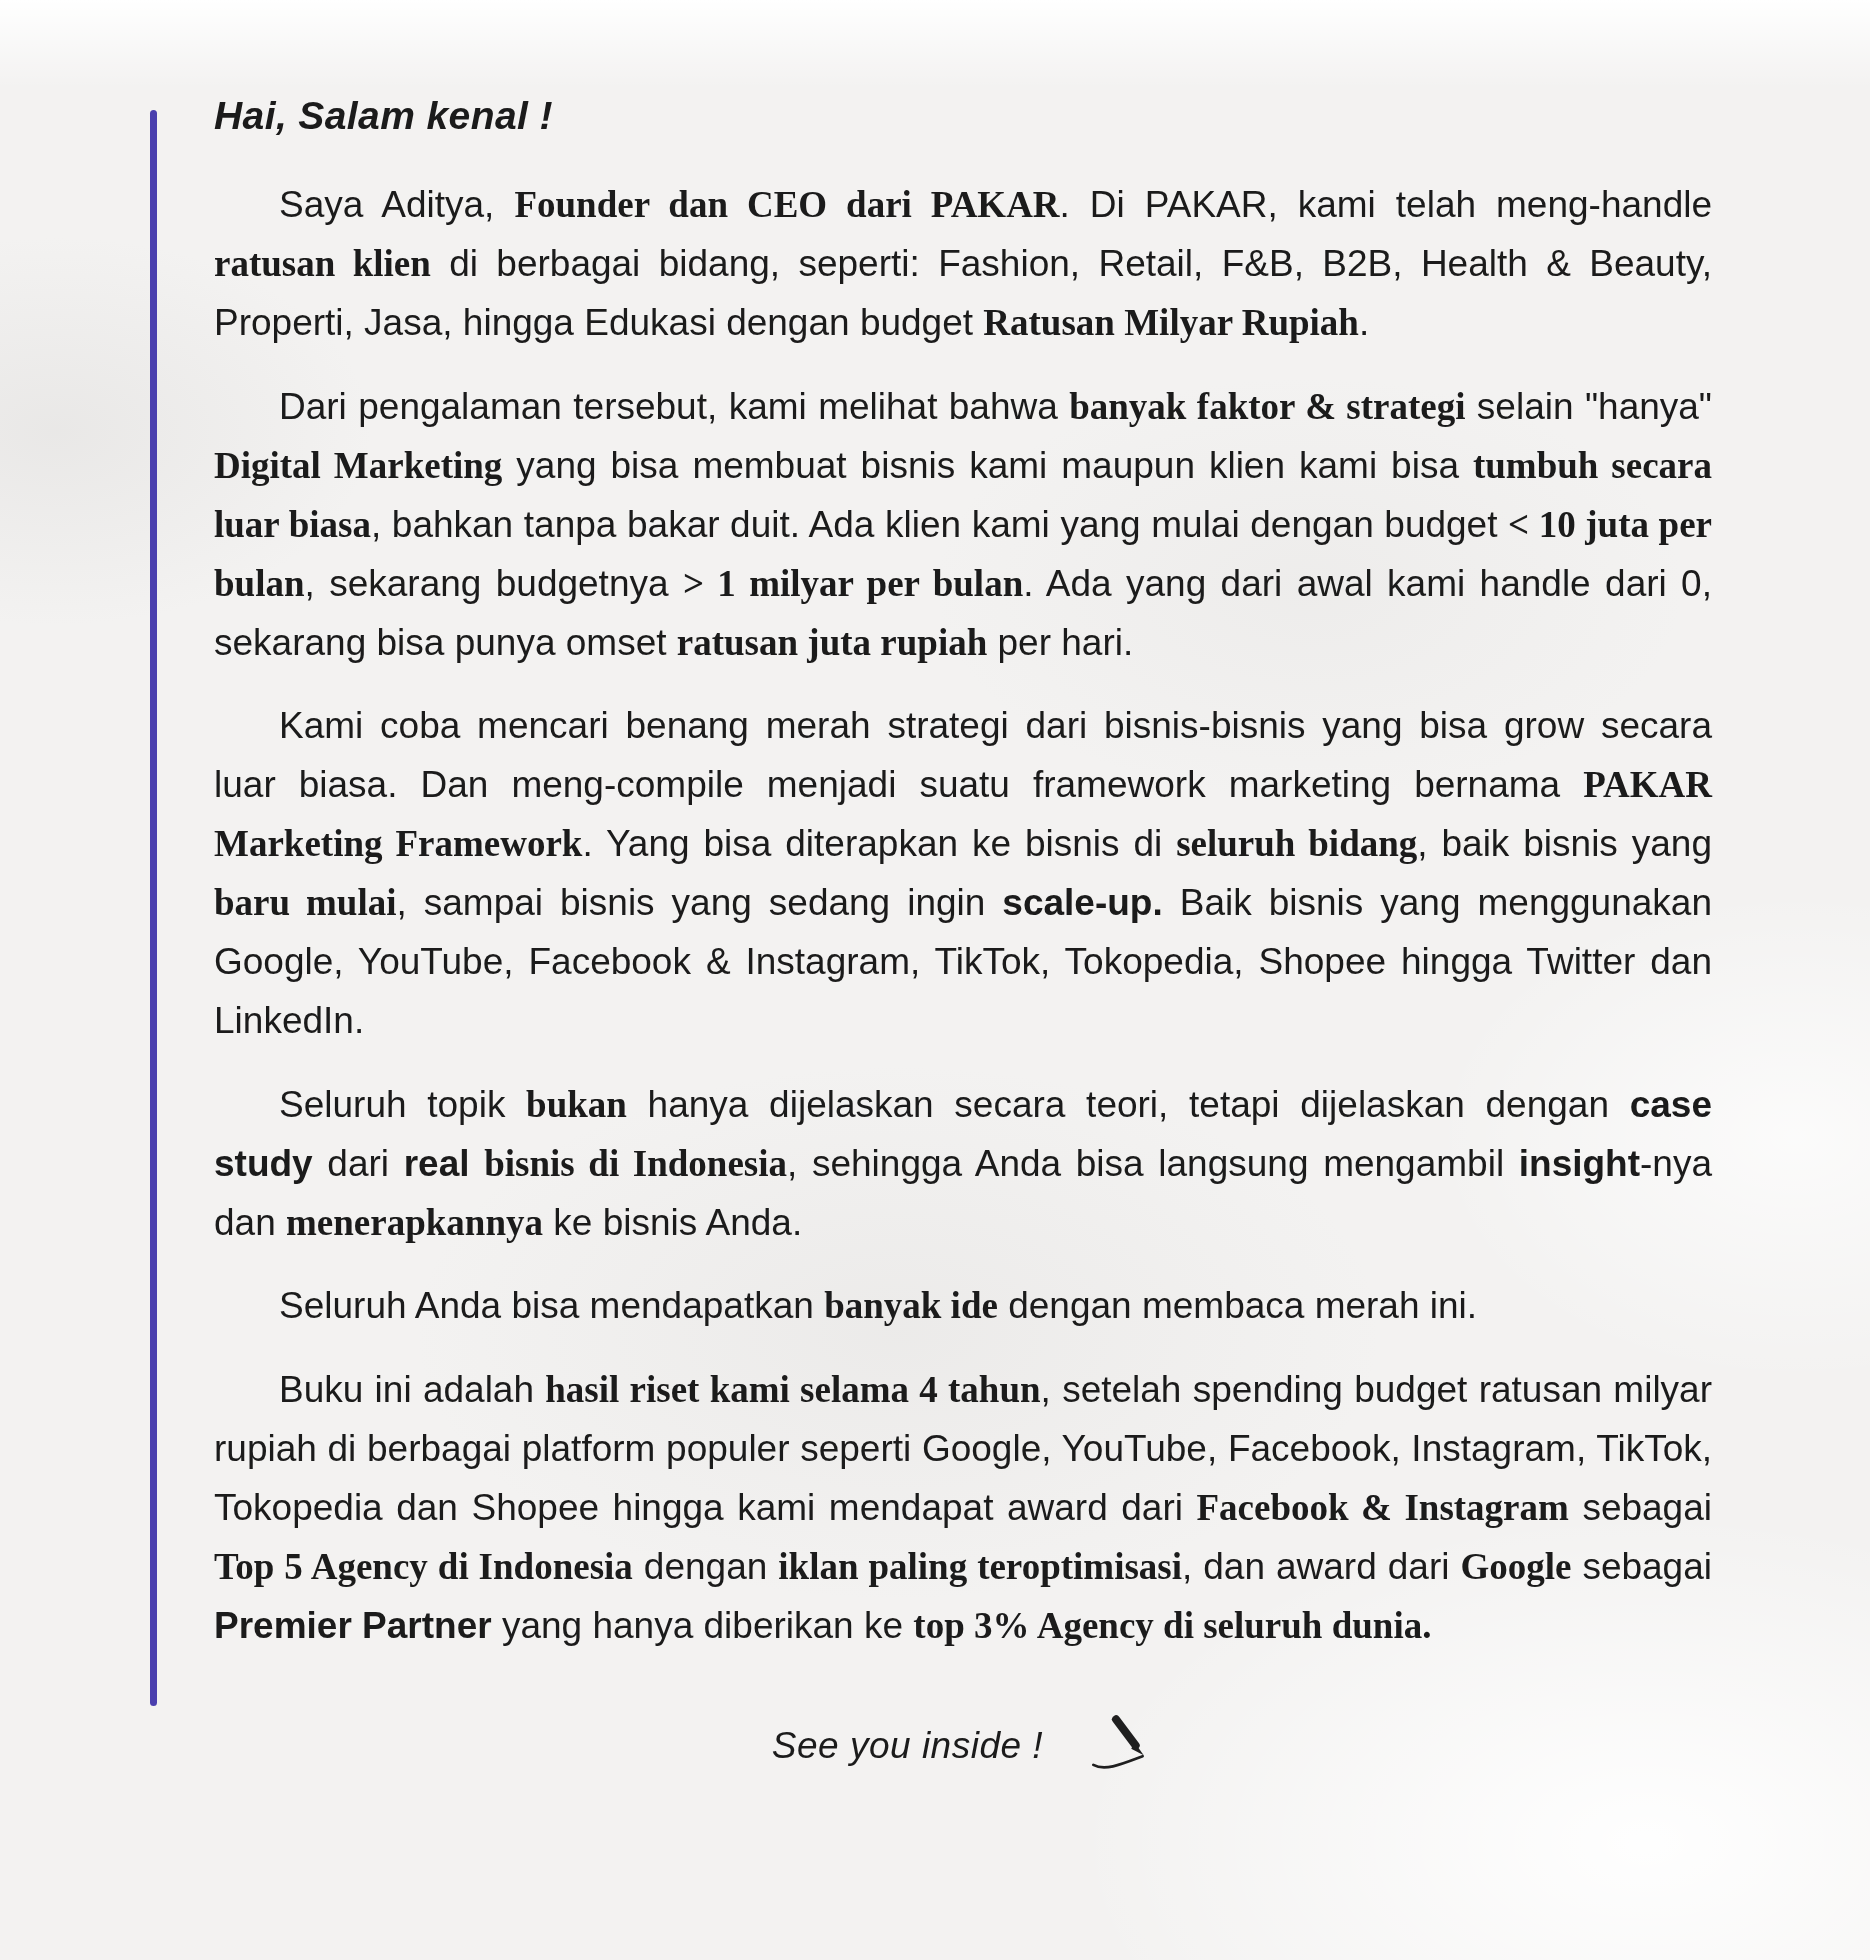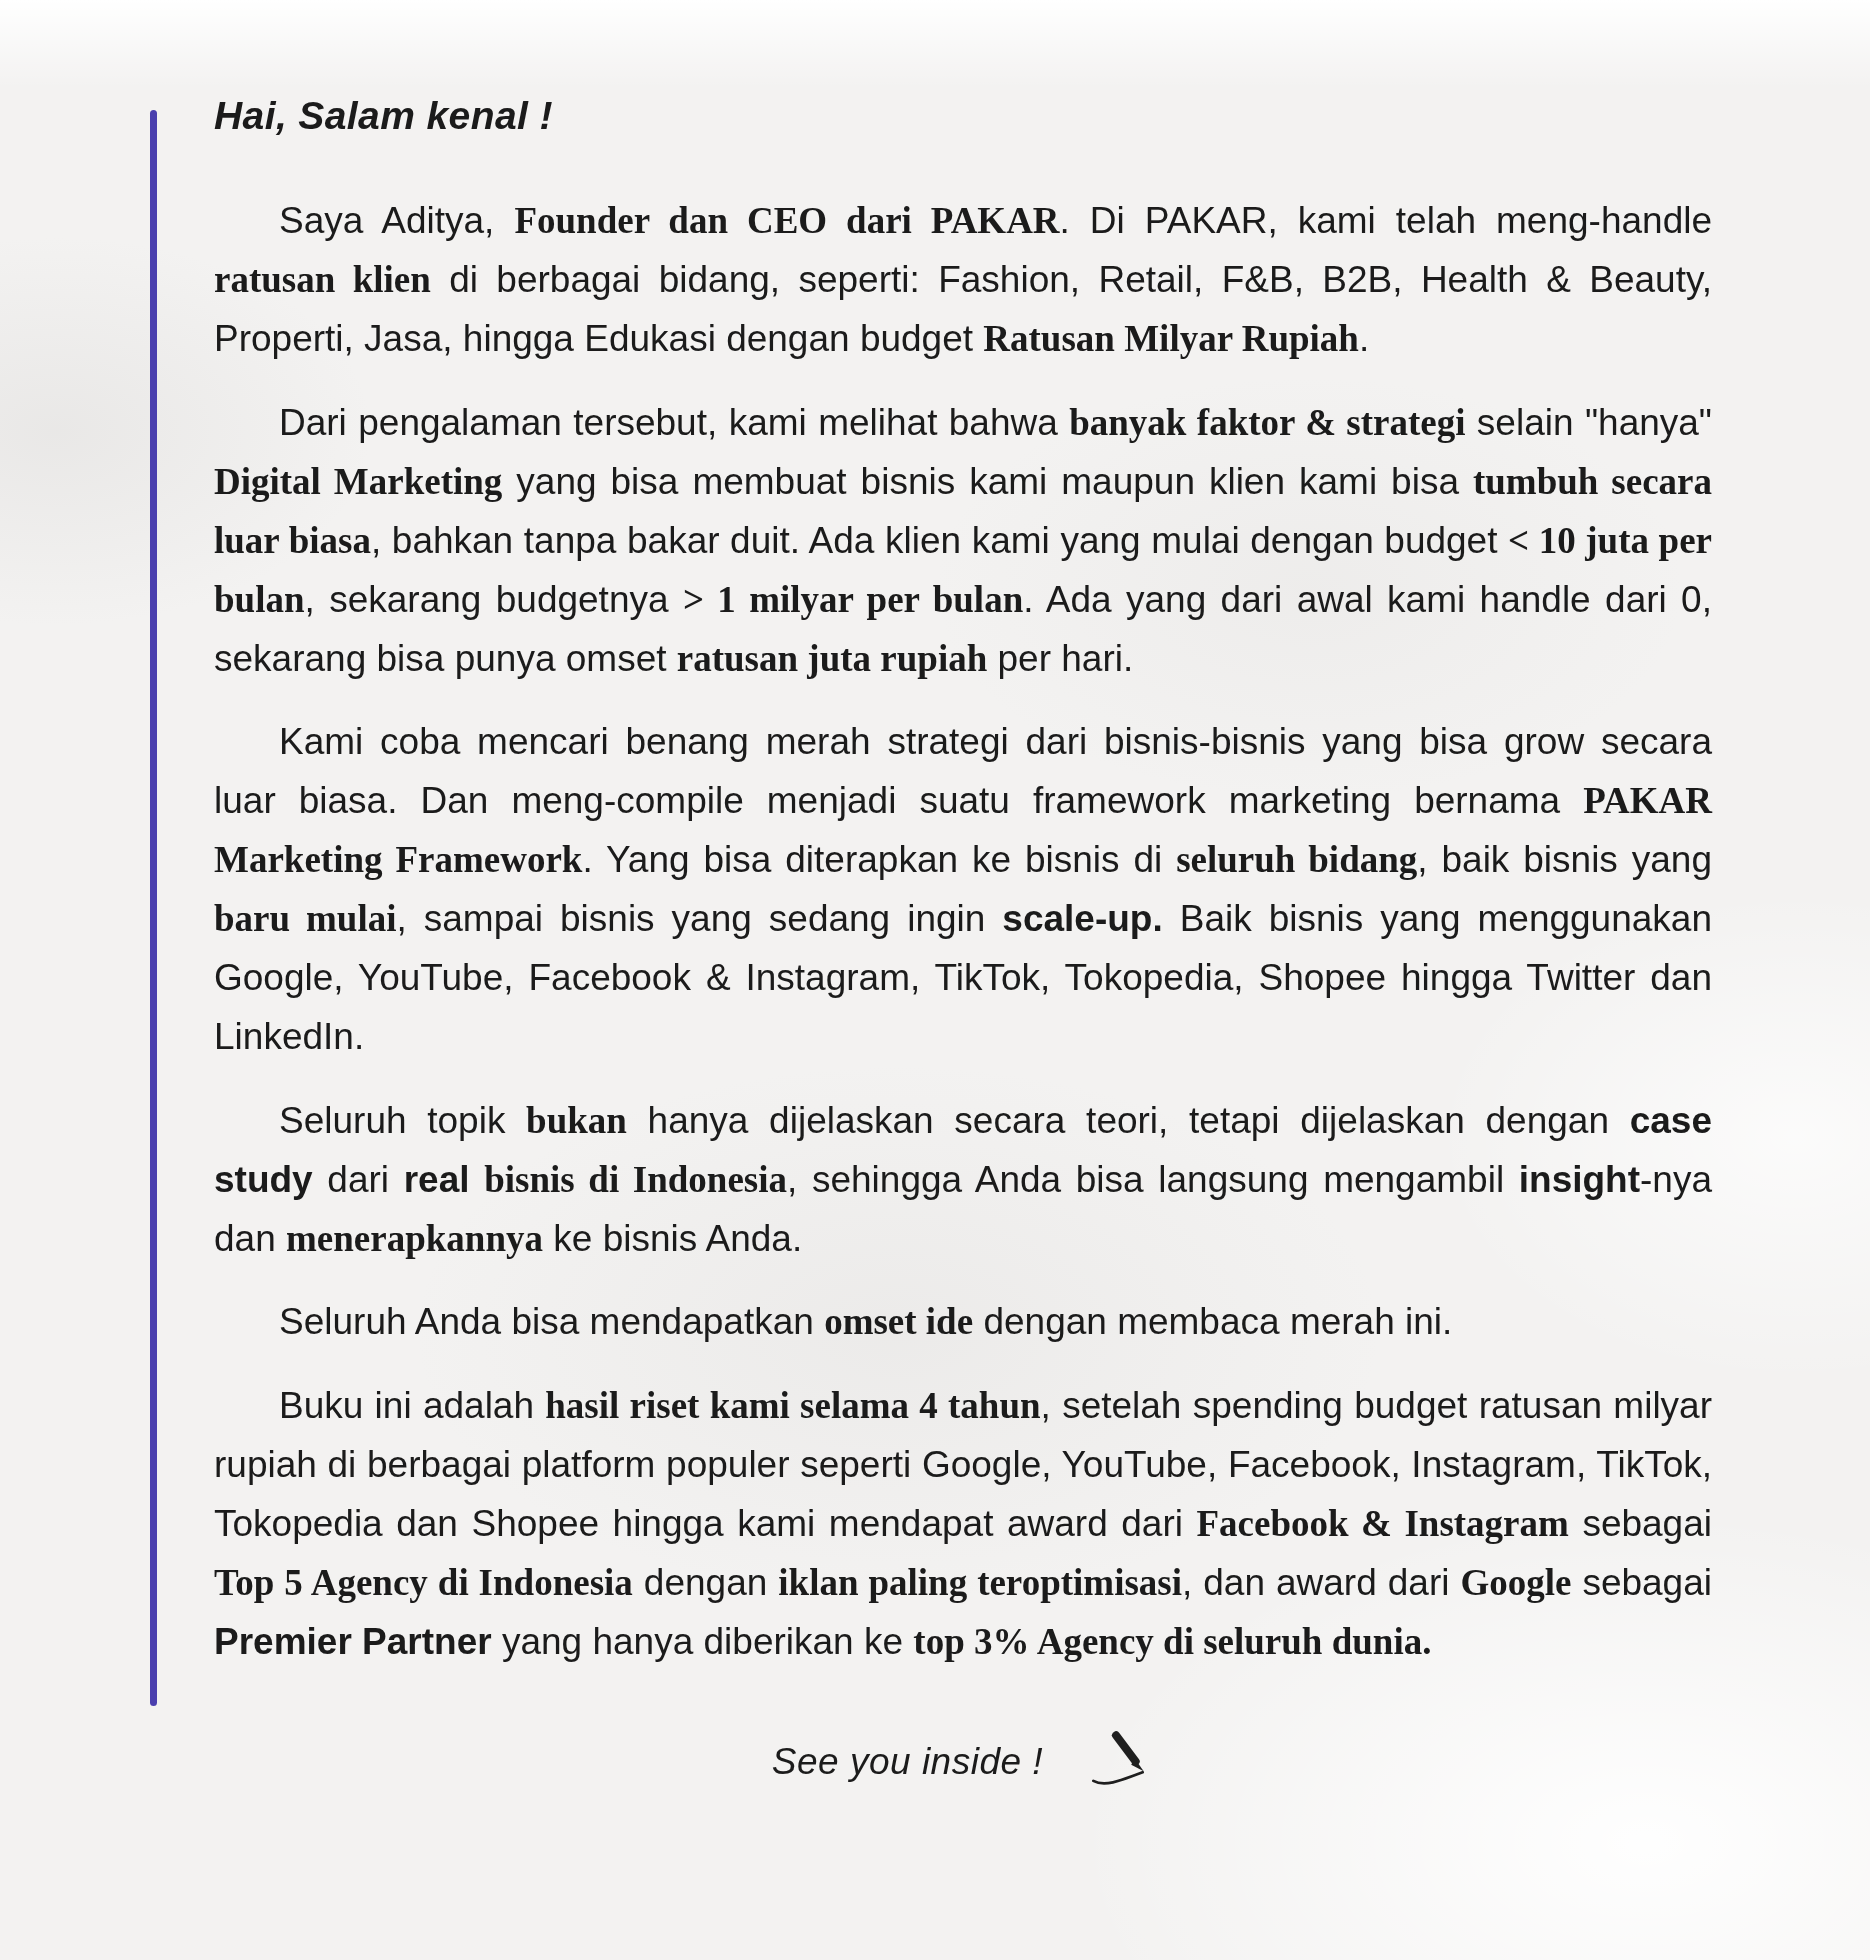--- a/index.html
+++ b/index.html
@@ -21,21 +21,21 @@
       radial-gradient(ellipse 627px 353px at 70% 30%, rgba(206,204,202,0.15), rgba(255,255,255,0) 60%),
       var(--bg);
   }
   .accent-bar{
     position:absolute;left:150px;top:110px;width:6.9px;height:1596px;
     background:var(--accent);border-radius:3.9px;
   }
   .content{position:absolute;left:214px;top:86px;width:1498px;}
   .heading{
     font-size:39px;line-height:59px;font-weight:bold;font-style:italic;
-    margin:0 0 46px 0;letter-spacing:0.4px;
+    margin:0 0 30px 0;letter-spacing:0.4px;
   }
   .para{
     font-size:37px;line-height:59px;margin:0 0 24.5px 0;
     text-align:justify;text-indent:65px;
   }
   .para:last-of-type{margin-bottom:0;}
   .seg-b{font-weight:bold;font-family:Liberation Serif, serif;}
   .seg-i{}
   .seg-bi{font-weight:bold;}
   .closing{
@@ -51,21 +51,21 @@
 
 <div class="accent-bar"></div>
 
 <div class="content">
   <h1 class="heading">Hai, Salam kenal !</h1>
 
   <p class="para"><span class="seg-n">Saya Aditya, </span><span class="seg-b">Founder dan CEO dari PAKAR</span><span class="seg-n">. Di PAKAR, kami telah meng-</span><span class="seg-i">handle</span><span class="seg-n"> </span><span class="seg-b">ratusan klien</span><span class="seg-n"> di berbagai bidang, seperti: Fashion, Retail, F&amp;B, B2B, Health &amp; Beauty, Properti, Jasa, hingga Edukasi dengan </span><span class="seg-i">budget</span><span class="seg-n"> </span><span class="seg-b">Ratusan Milyar Rupiah</span><span class="seg-n">.</span></p>
   <p class="para"><span class="seg-n">Dari pengalaman tersebut, kami melihat bahwa </span><span class="seg-b">banyak faktor &amp; strategi</span><span class="seg-n"> selain "hanya" </span><span class="seg-b">Digital Marketing</span><span class="seg-n"> yang bisa membuat bisnis kami maupun klien kami bisa </span><span class="seg-b">tumbuh secara luar biasa</span><span class="seg-n">, bahkan tanpa bakar duit. Ada klien kami yang mulai dengan </span><span class="seg-i">budget</span><span class="seg-n"> </span><span class="seg-b">&lt; 10 juta per bulan</span><span class="seg-n">, sekarang budgetnya </span><span class="seg-b">&gt; 1 milyar per bulan</span><span class="seg-n">. Ada yang dari awal kami </span><span class="seg-i">handle</span><span class="seg-n"> dari 0, sekarang bisa punya omset </span><span class="seg-b">ratusan juta rupiah</span><span class="seg-n"> per hari.</span></p>
   <p class="para"><span class="seg-n">Kami coba mencari benang merah strategi dari bisnis-bisnis yang bisa </span><span class="seg-i">grow</span><span class="seg-n"> secara luar biasa. Dan meng-</span><span class="seg-i">compile</span><span class="seg-n"> menjadi suatu </span><span class="seg-i">framework</span><span class="seg-n"> marketing bernama </span><span class="seg-b">PAKAR Marketing Framework</span><span class="seg-n">. Yang bisa diterapkan ke bisnis di </span><span class="seg-b">seluruh bidang</span><span class="seg-n">, baik bisnis yang </span><span class="seg-b">baru mulai</span><span class="seg-n">, sampai bisnis yang sedang ingin </span><span class="seg-bi">scale-up.</span><span class="seg-n"> Baik bisnis yang menggunakan Google, YouTube, Facebook &amp; Instagram, TikTok, Tokopedia, Shopee hingga Twitter dan LinkedIn.</span></p>
   <p class="para"><span class="seg-n">Seluruh topik </span><span class="seg-b">bukan</span><span class="seg-n"> hanya dijelaskan secara teori, tetapi dijelaskan dengan </span><span class="seg-bi">case study</span><span class="seg-n"> dari </span><span class="seg-bi">real</span><span class="seg-n"> </span><span class="seg-b">bisnis di Indonesia</span><span class="seg-n">, sehingga Anda bisa langsung mengambil </span><span class="seg-bi">insight</span><span class="seg-n">-nya dan </span><span class="seg-b">menerapkannya</span><span class="seg-n"> ke bisnis Anda.</span></p>
-  <p class="para"><span class="seg-n">Seluruh Anda bisa mendapatkan </span><span class="seg-b">omset ide</span><span class="seg-n"> dengan membaca merah ini.</span></p>
+  <p class="para"><span class="seg-n">Seluruh Anda bisa mendapatkan </span><span class="seg-b">banyak ide</span><span class="seg-n"> dengan membaca merah ini.</span></p>
   <p class="para"><span class="seg-n">Buku ini adalah </span><span class="seg-b">hasil riset kami selama 4 tahun</span><span class="seg-n">, setelah </span><span class="seg-i">spending budget</span><span class="seg-n"> ratusan milyar rupiah di berbagai platform populer seperti Google, YouTube, Facebook, Instagram, TikTok, Tokopedia dan Shopee hingga kami mendapat </span><span class="seg-i">award</span><span class="seg-n"> dari </span><span class="seg-b">Facebook &amp; Instagram</span><span class="seg-n"> sebagai </span><span class="seg-b">Top 5 Agency di Indonesia</span><span class="seg-n"> dengan </span><span class="seg-b">iklan paling teroptimisasi</span><span class="seg-n">, dan </span><span class="seg-i">award</span><span class="seg-n"> dari </span><span class="seg-b">Google</span><span class="seg-n"> sebagai </span><span class="seg-bi">Premier Partner</span><span class="seg-n"> yang hanya diberikan ke </span><span class="seg-b">top 3% Agency di seluruh dunia.</span></p>
 
   <div class="closing">
     <span class="closing-text">See you inside !</span>
     <span class="pen-wrap">
       <svg viewBox="0 0 120 120" xmlns="http://www.w3.org/2000/svg" aria-hidden="true">
         <line x1="50" y1="10" x2="86" y2="58" stroke="#1f1f1f" stroke-width="15" stroke-linecap="round"></line>
         <polygon points="84,52 101,76 78,64" fill="#1f1f1f"></polygon>
         <path d="M8 94 C 30 106, 62 92, 99 78" fill="none" stroke="#1f1f1f" stroke-width="5" stroke-linecap="round"></path>
       </svg>

